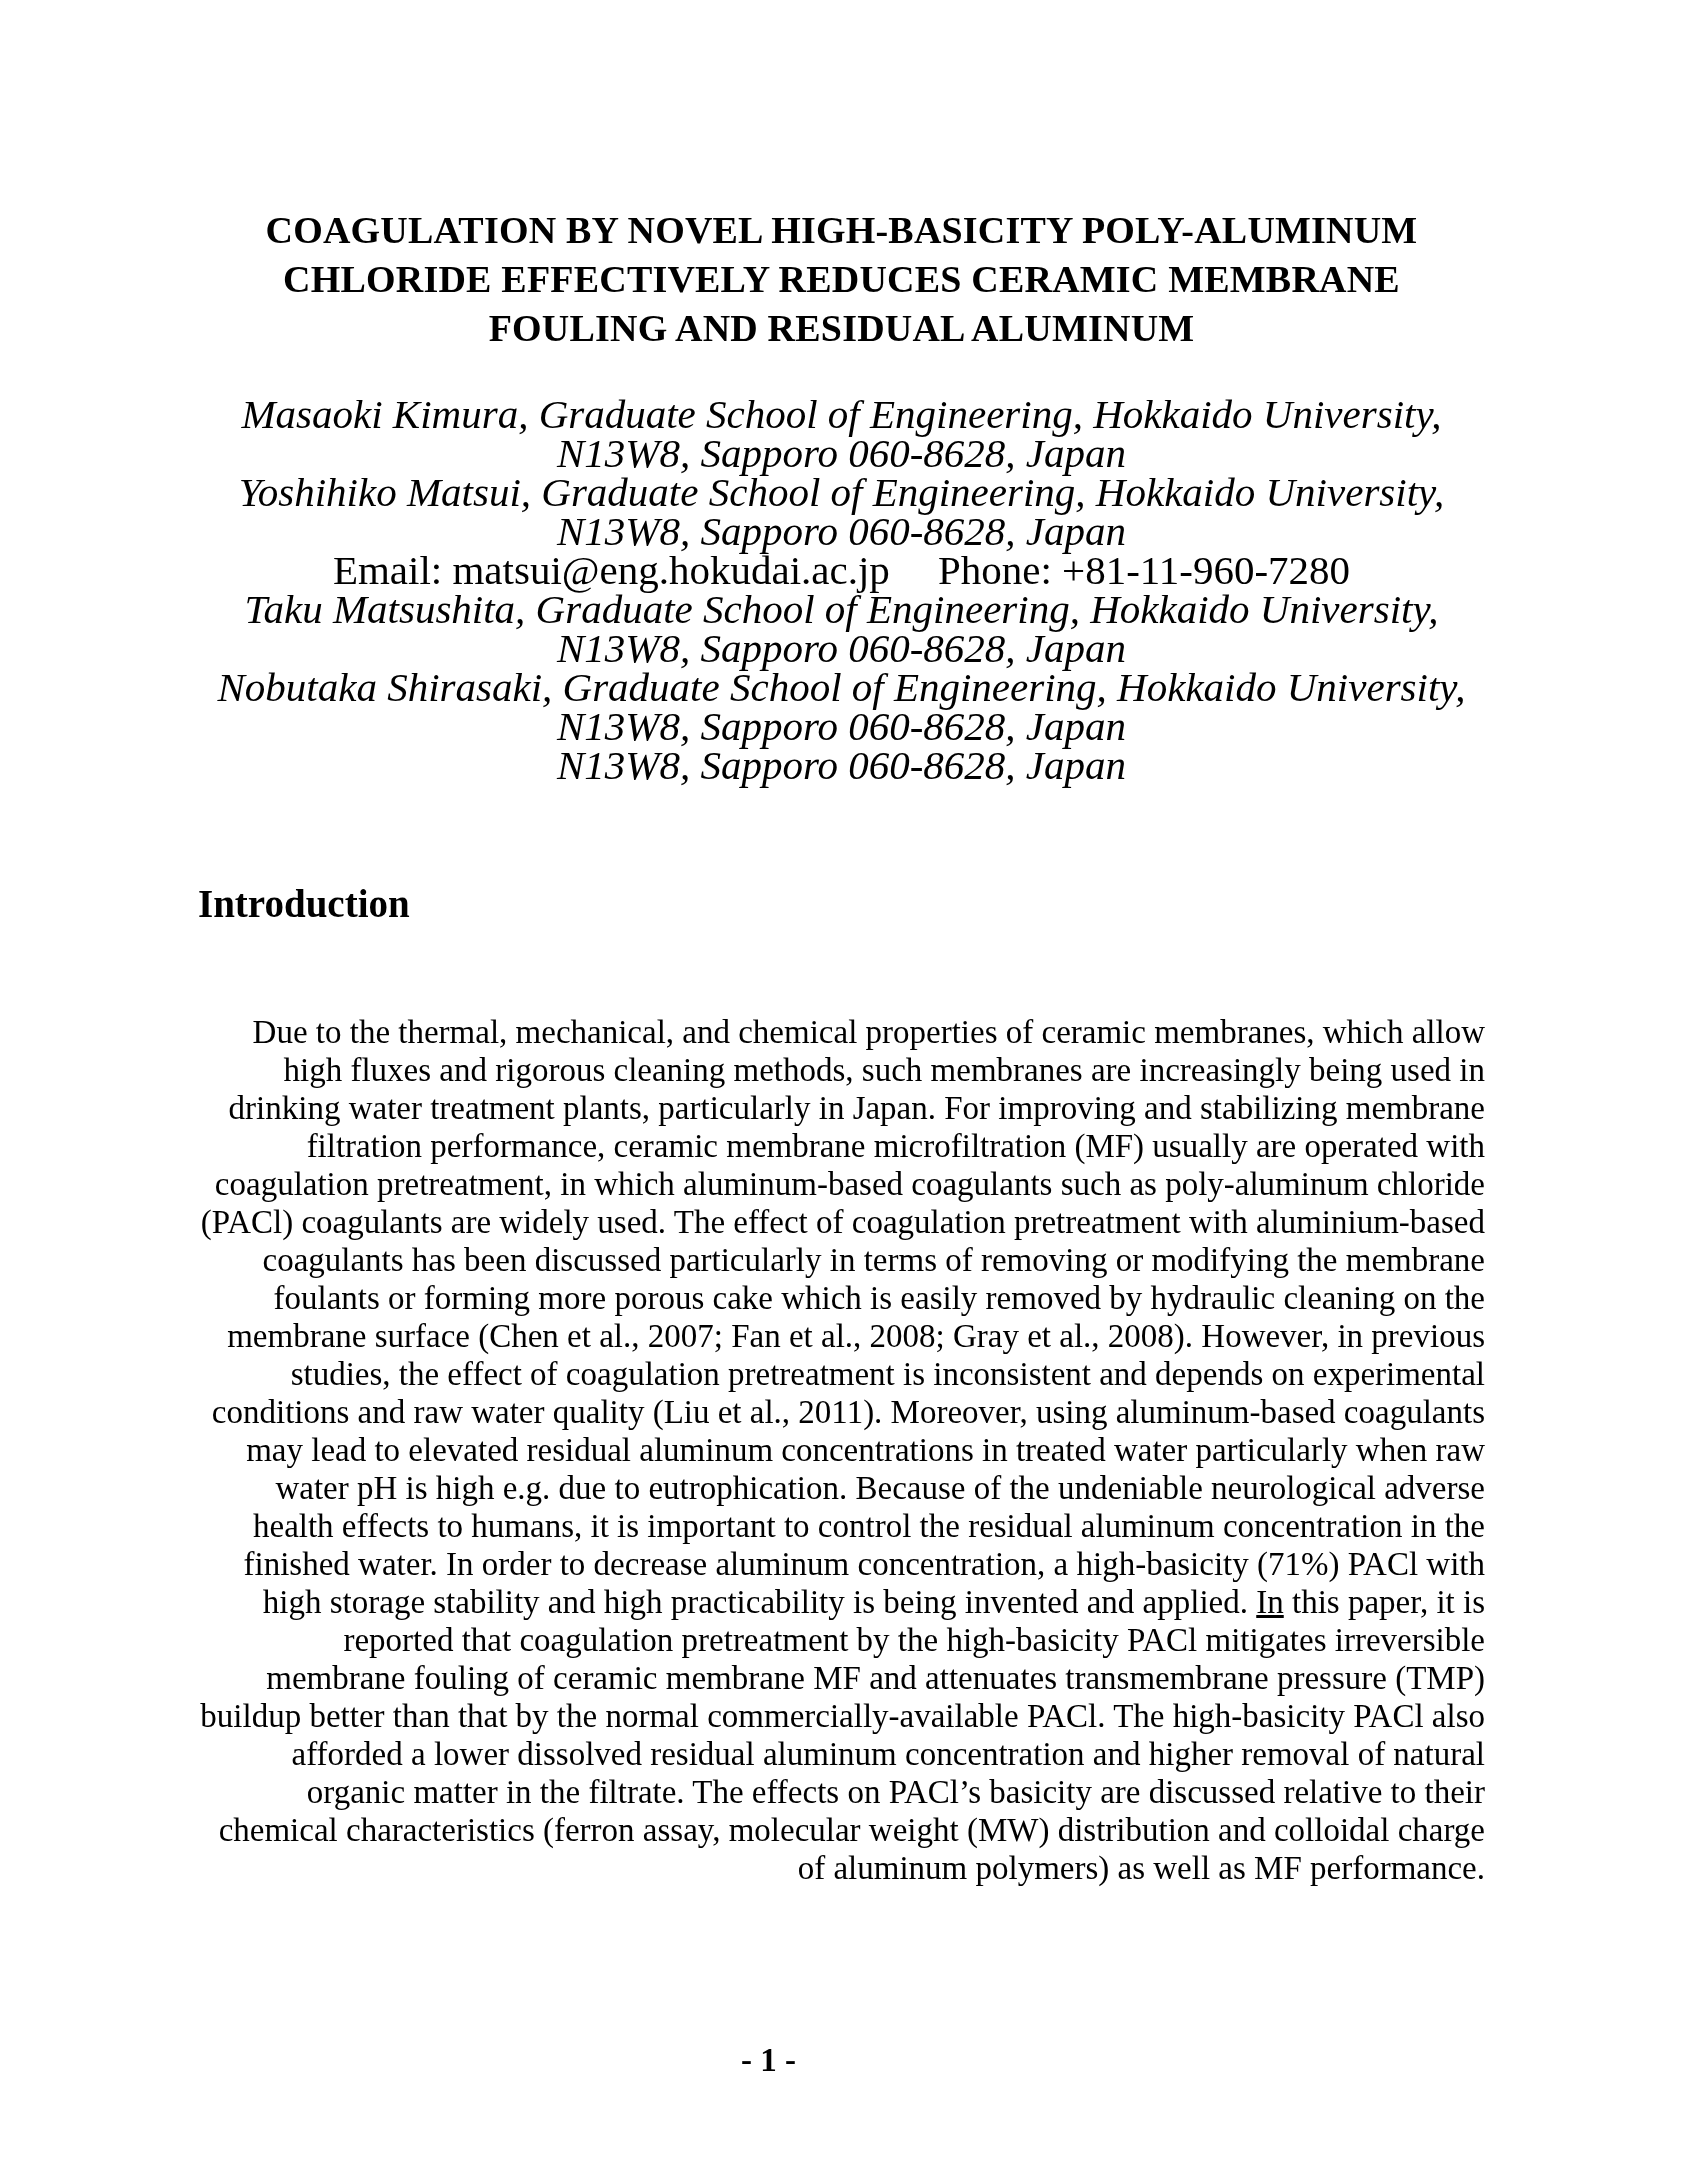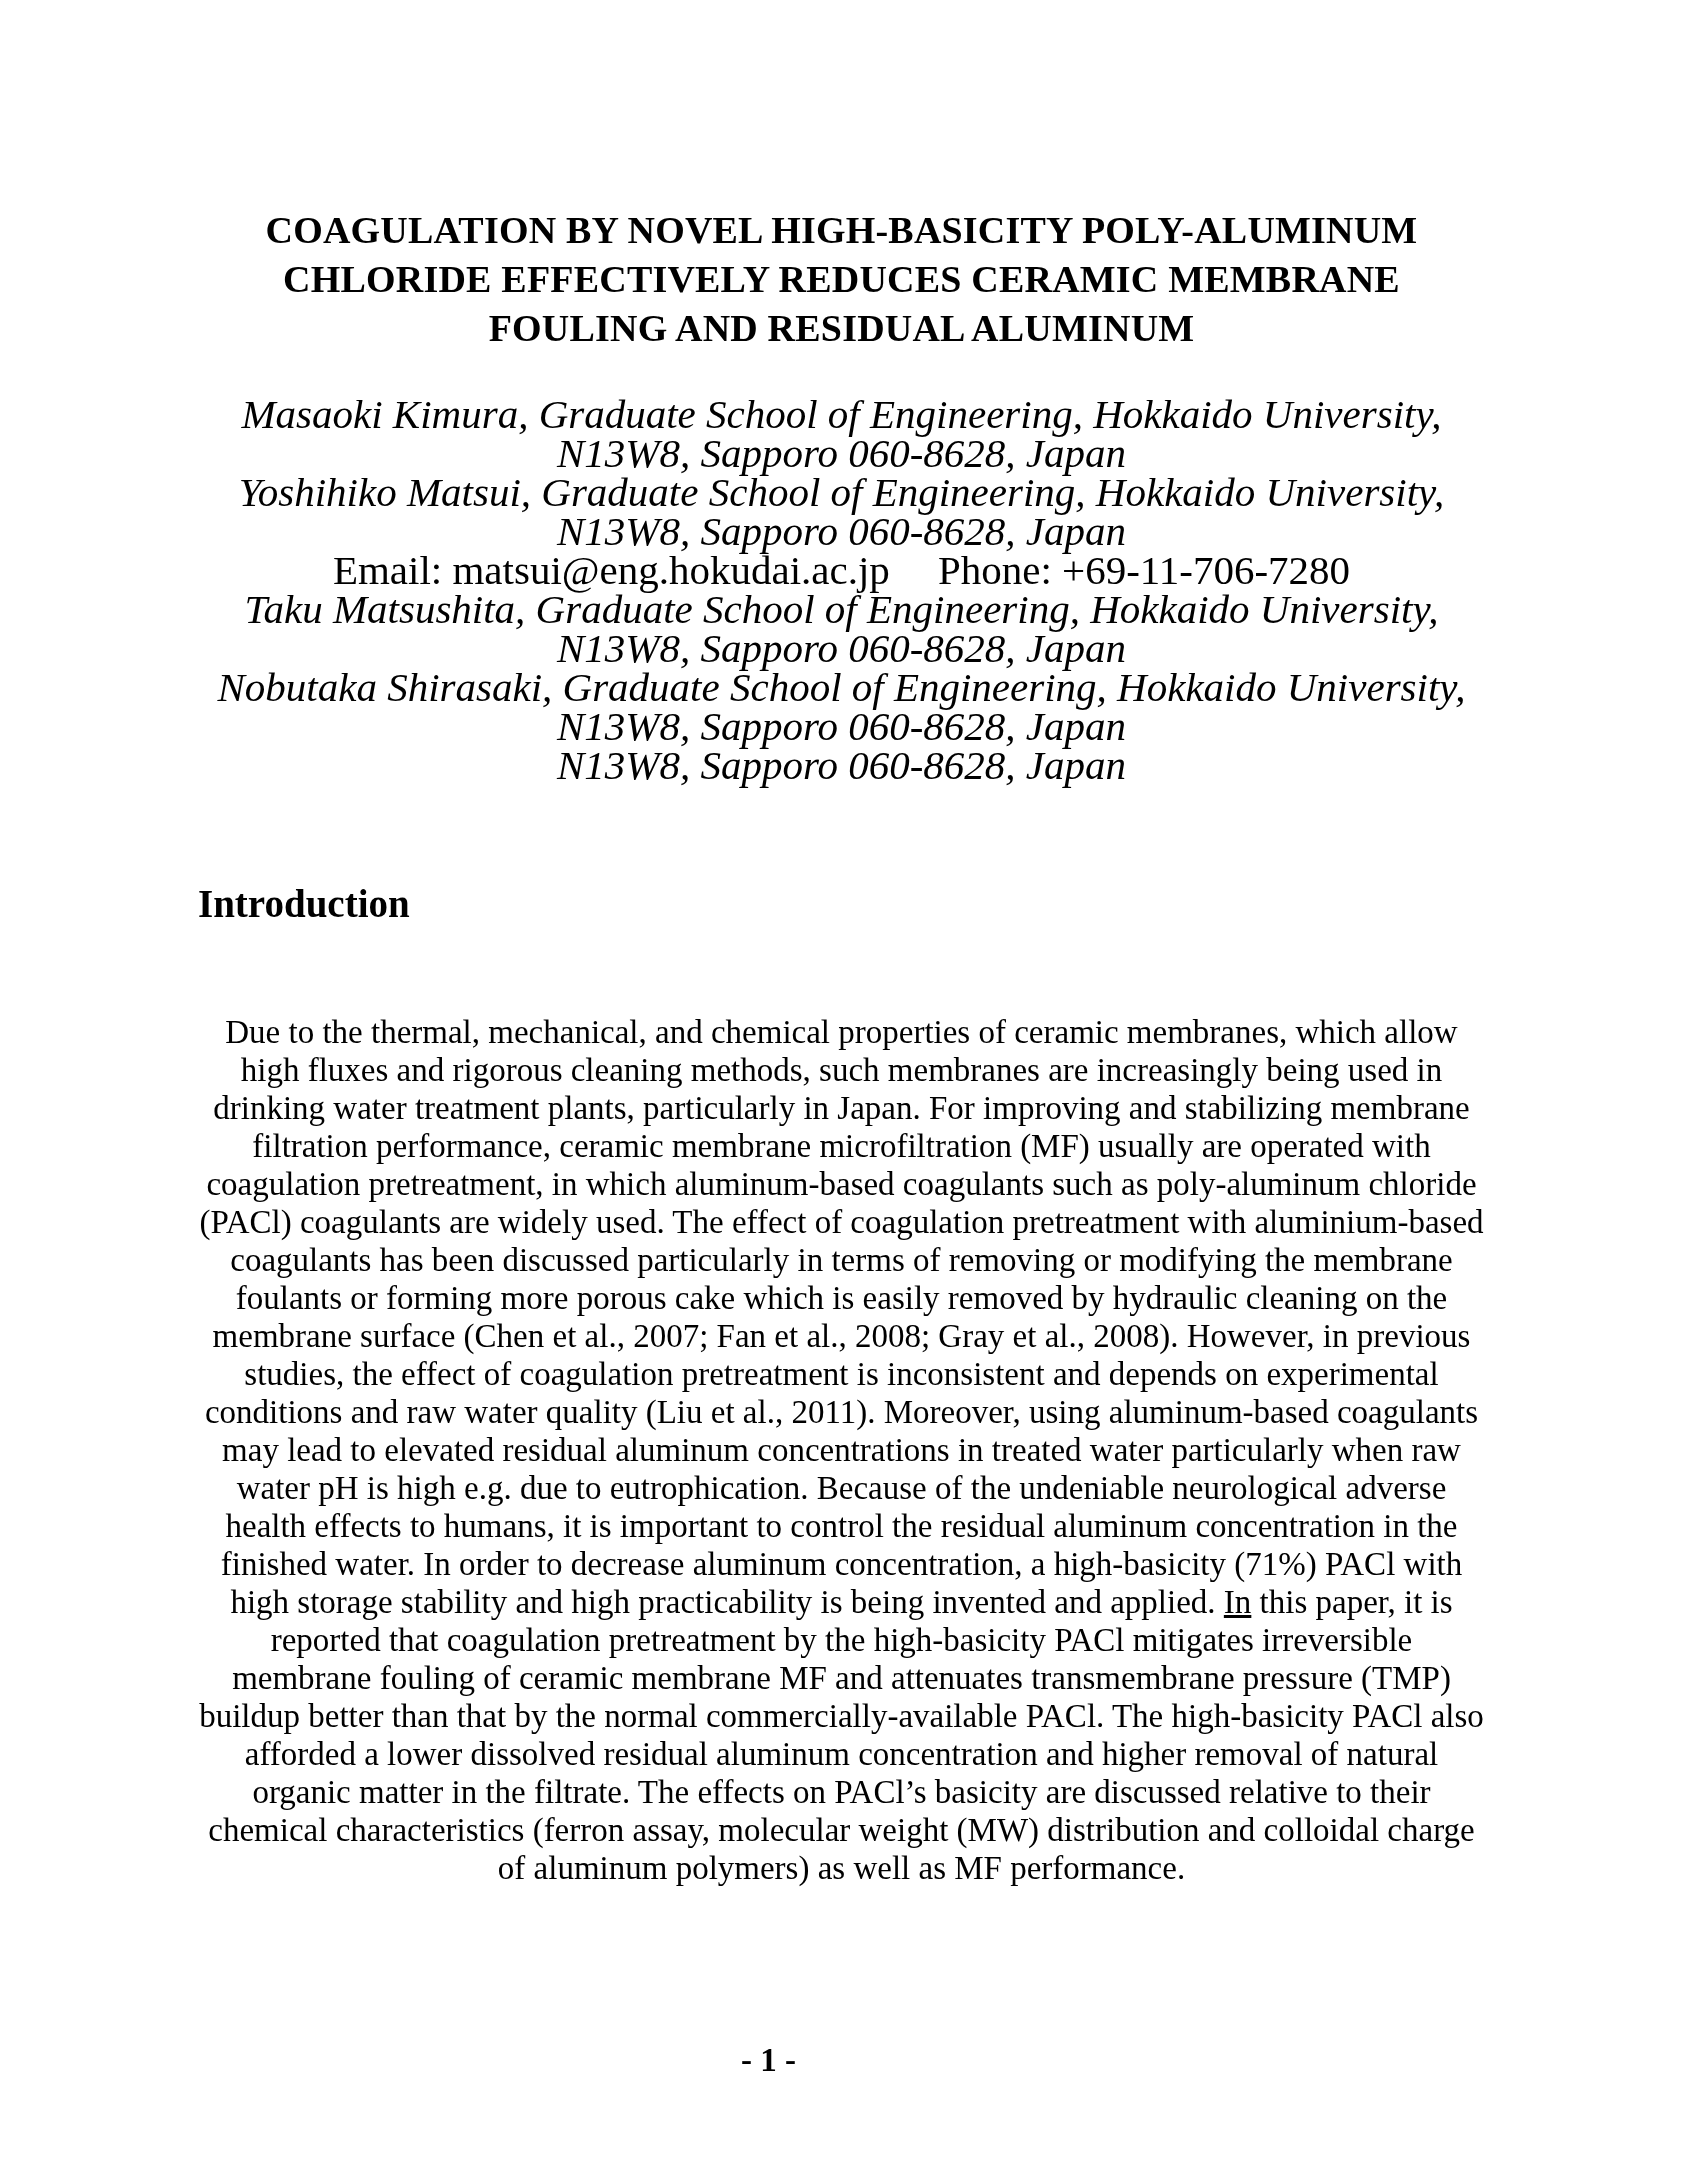--- a/index.html
+++ b/index.html
@@ -48,21 +48,21 @@
   }
   .section-heading {
     margin: 94px 0 0 0;
     text-align: left;
     font-weight: bold;
     font-size: 39px;
     line-height: 49px;
   }
   .body-paragraph {
     margin: 85px 0 0 0;
-    text-align: center;
+    text-align: right;
     font-size: 33px;
     line-height: 38px;
   }
   .underlined {
     text-decoration: underline;
   }
   .page-number {
     position: absolute;
     left: 741px;
     top: 2041px;
@@ -84,21 +84,21 @@
       <div>FOULING AND RESIDUAL ALUMINUM</div>
     </div>
 
     <div class="authors">
       <div class="author-line">Masaoki Kimura, Graduate School of Engineering, Hokkaido University,</div>
       <div class="author-line">N13W8, Sapporo 060-8628, Japan</div>
       <div class="author-line">Yoshihiko Matsui, Graduate School of Engineering, Hokkaido University,</div>
       <div class="author-line">N13W8, Sapporo 060-8628, Japan</div>
       <div class="contact-line">
         <span>Email: matsui@eng.hokudai.ac.jp</span>
-        <span>Phone: +69-11-706-7280</span>
+        <span>Phone: +81-11-960-7280</span>
       </div>
       <div class="author-line">Taku Matsushita, Graduate School of Engineering, Hokkaido University,</div>
       <div class="author-line">N13W8, Sapporo 060-8628, Japan</div>
       <div class="author-line">Nobutaka Shirasaki, Graduate School of Engineering, Hokkaido University,</div>
       <div class="author-line">N13W8, Sapporo 060-8628, Japan</div>
       <div class="author-line">N13W8, Sapporo 060-8628, Japan</div>
     </div>
 
     <h2 class="section-heading">Introduction</h2>
 

